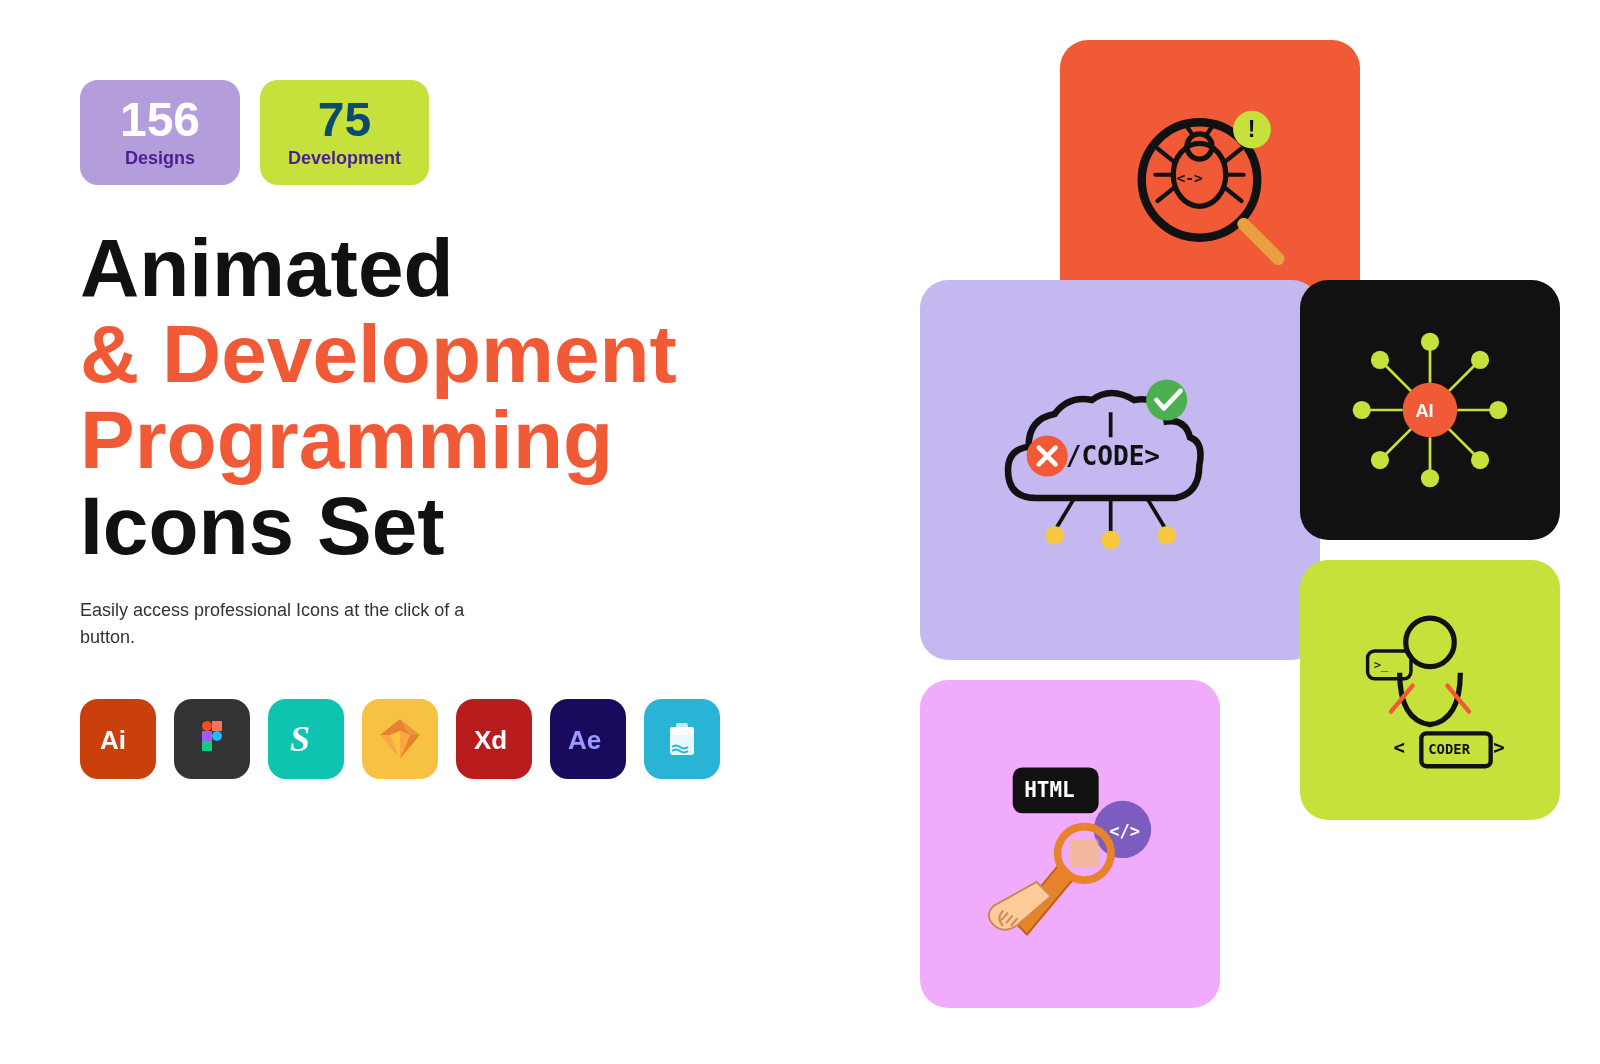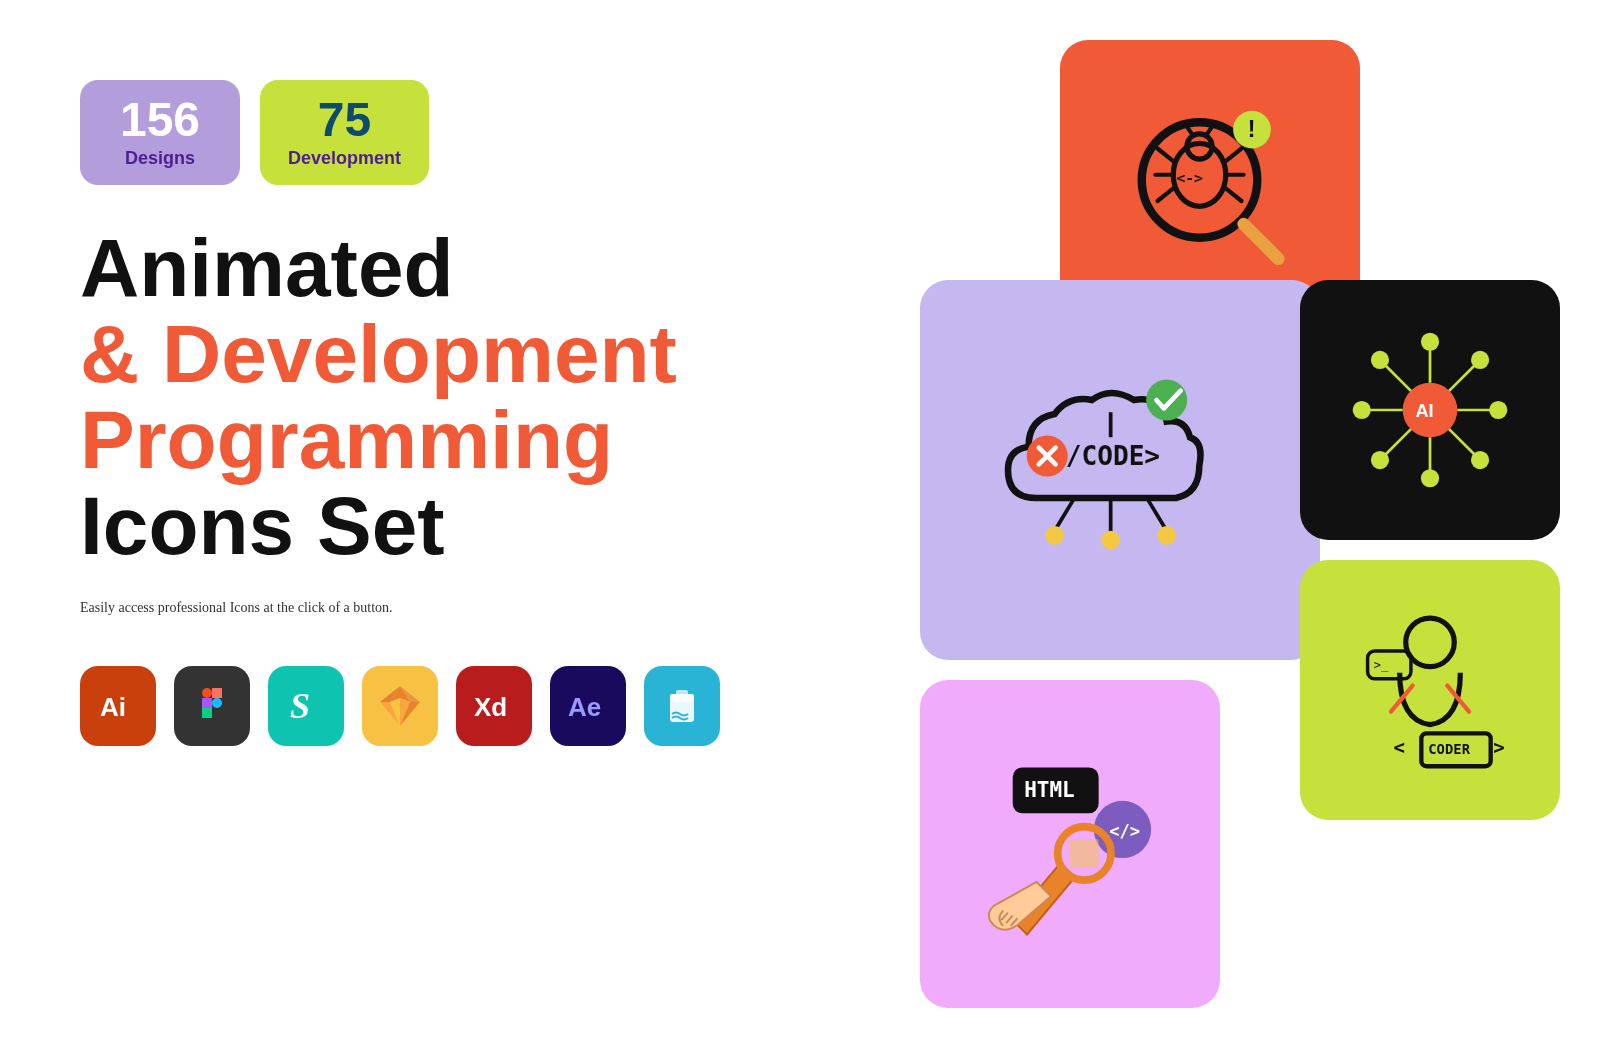--- a/index.html
+++ b/index.html
@@ -72,22 +72,22 @@
       color: #f05a36;
       display: block;
     }
 
     .main-title .black-line {
       display: block;
       color: #111111;
     }
 
     .subtitle {
-      font-family: Liberation Serif, serif;
-      font-size: 14px;
+      font-family: Liberation Sans, sans-serif;
+      font-size: 18px;
       font-weight: 400;
       color: #333333;
       margin-top: 28px;
       line-height: 1.5;
       max-width: 420px;
     }
 
     .tool-icons {
       display: flex;
       gap: 18px;

